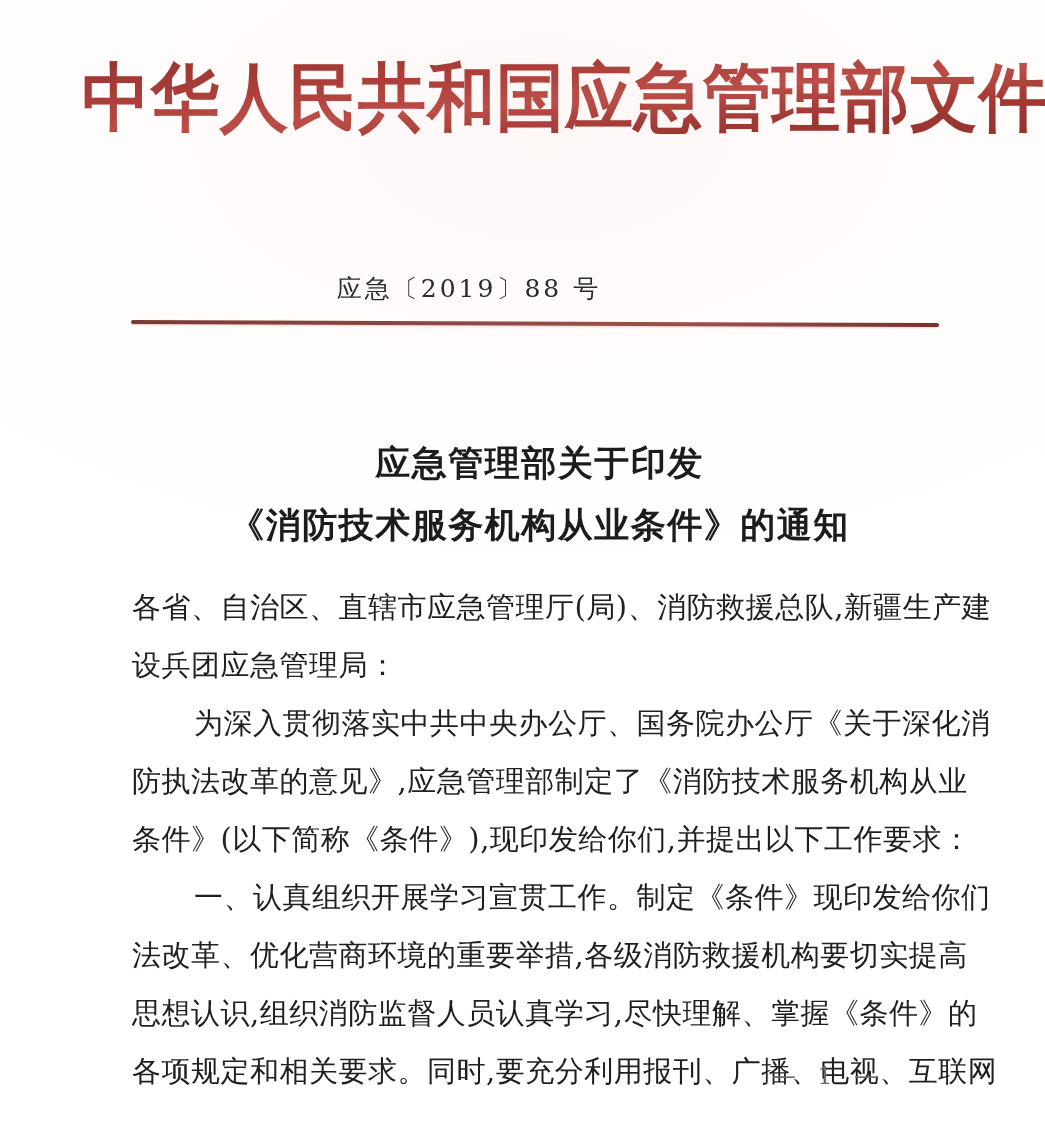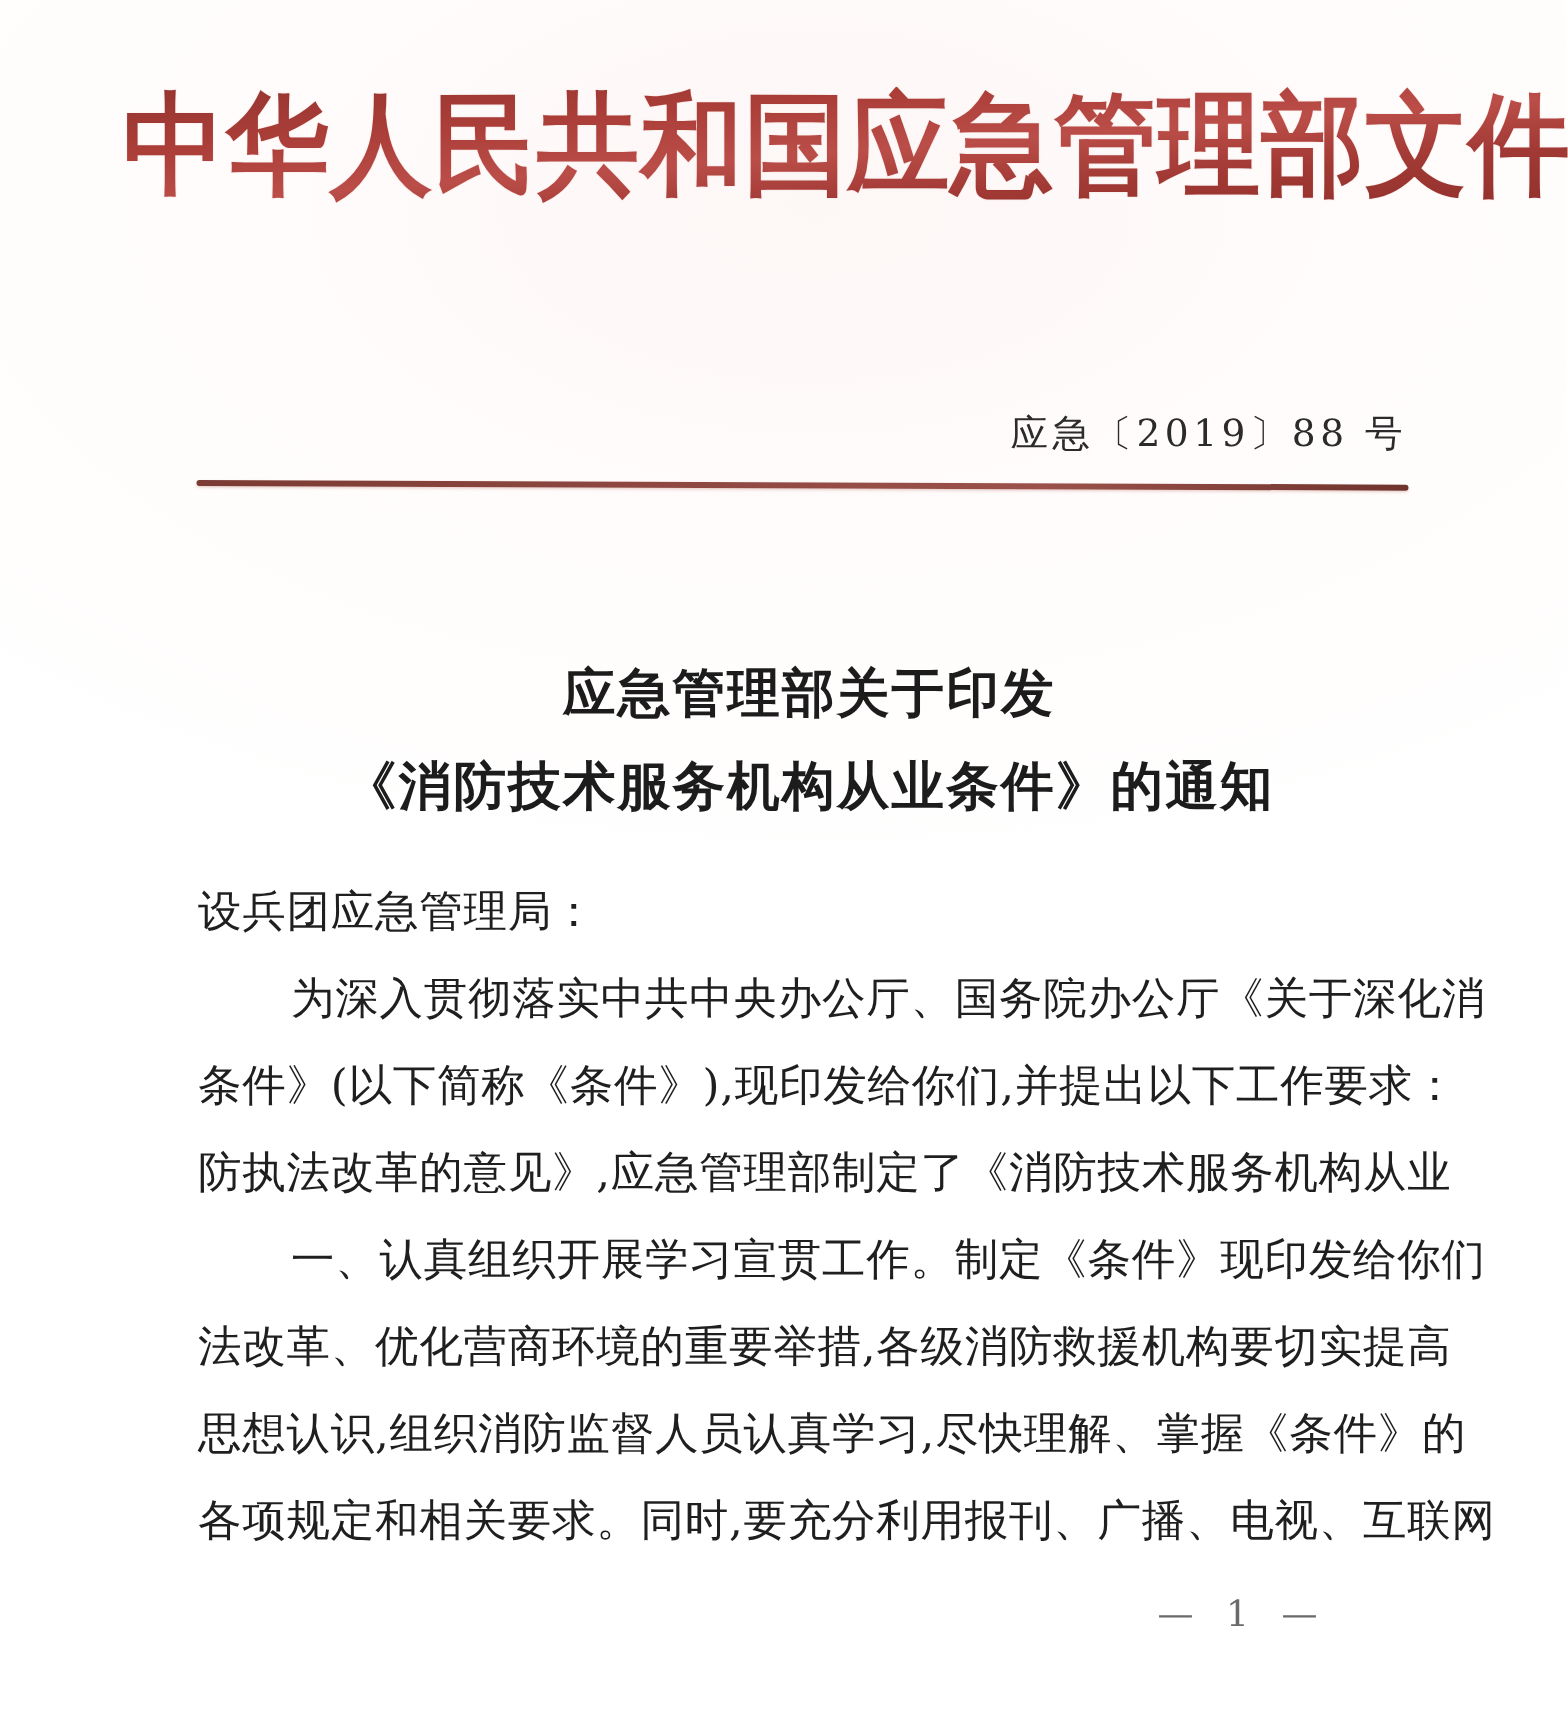--- a/index.html
+++ b/index.html
@@ -49,21 +49,21 @@
     transform-origin: center;
     text-shadow: 0 0 1px rgba(170,70,65,0.25);
   }
 
   
   .docnum-row {
     position: absolute;
     top: 272px;
     left: 0;
     width: 938px;
-    text-align: right;
+    text-align: center;
   }
   .docnum {
     display: inline-block;
     font-size: 25px;
     letter-spacing: 3px;
     color: #2b2b2b;
     font-family: "DejaVu Serif", "Liberation Serif", serif;
   }
 
   
@@ -153,30 +153,33 @@
 
   <div class="red-rule"></div>
 
   <div class="doc-title">
     <div class="tline">应急管理部关于印发</div>
     <div class="tline">《消防技术服务机构从业条件》的通知</div>
   </div>
 
   <div class="body-block">
     <div class="bline">
+      <span>各省、自治区、直辖市应急管理厅(局)、消防救援总队,新疆生产建</span>
+    </div>
+    <div class="bline">
       <span>设兵团应急管理局：</span>
     </div>
     <div class="bline indent">
       <span>为深入贯彻落实中共中央办公厅、国务院办公厅《关于深化消</span>
     </div>
     <div class="bline">
-      <span>条件》(以下简称《条件》),现印发给你们,并提出以下工作要求：</span>
+      <span>防执法改革的意见》,应急管理部制定了《消防技术服务机构从业</span>
     </div>
     <div class="bline">
-      <span>防执法改革的意见》,应急管理部制定了《消防技术服务机构从业</span>
+      <span>条件》(以下简称《条件》),现印发给你们,并提出以下工作要求：</span>
     </div>
     <div class="bline indent">
       <span class="lead">一、认真组织开展学习宣贯工作。</span><span>制定《条件》现印发给你们</span>
     </div>
     <div class="bline">
       <span>法改革、优化营商环境的重要举措,各级消防救援机构要切实提高</span>
     </div>
     <div class="bline">
       <span>思想认识,组织消防监督人员认真学习,尽快理解、掌握《条件》的</span>
     </div>

